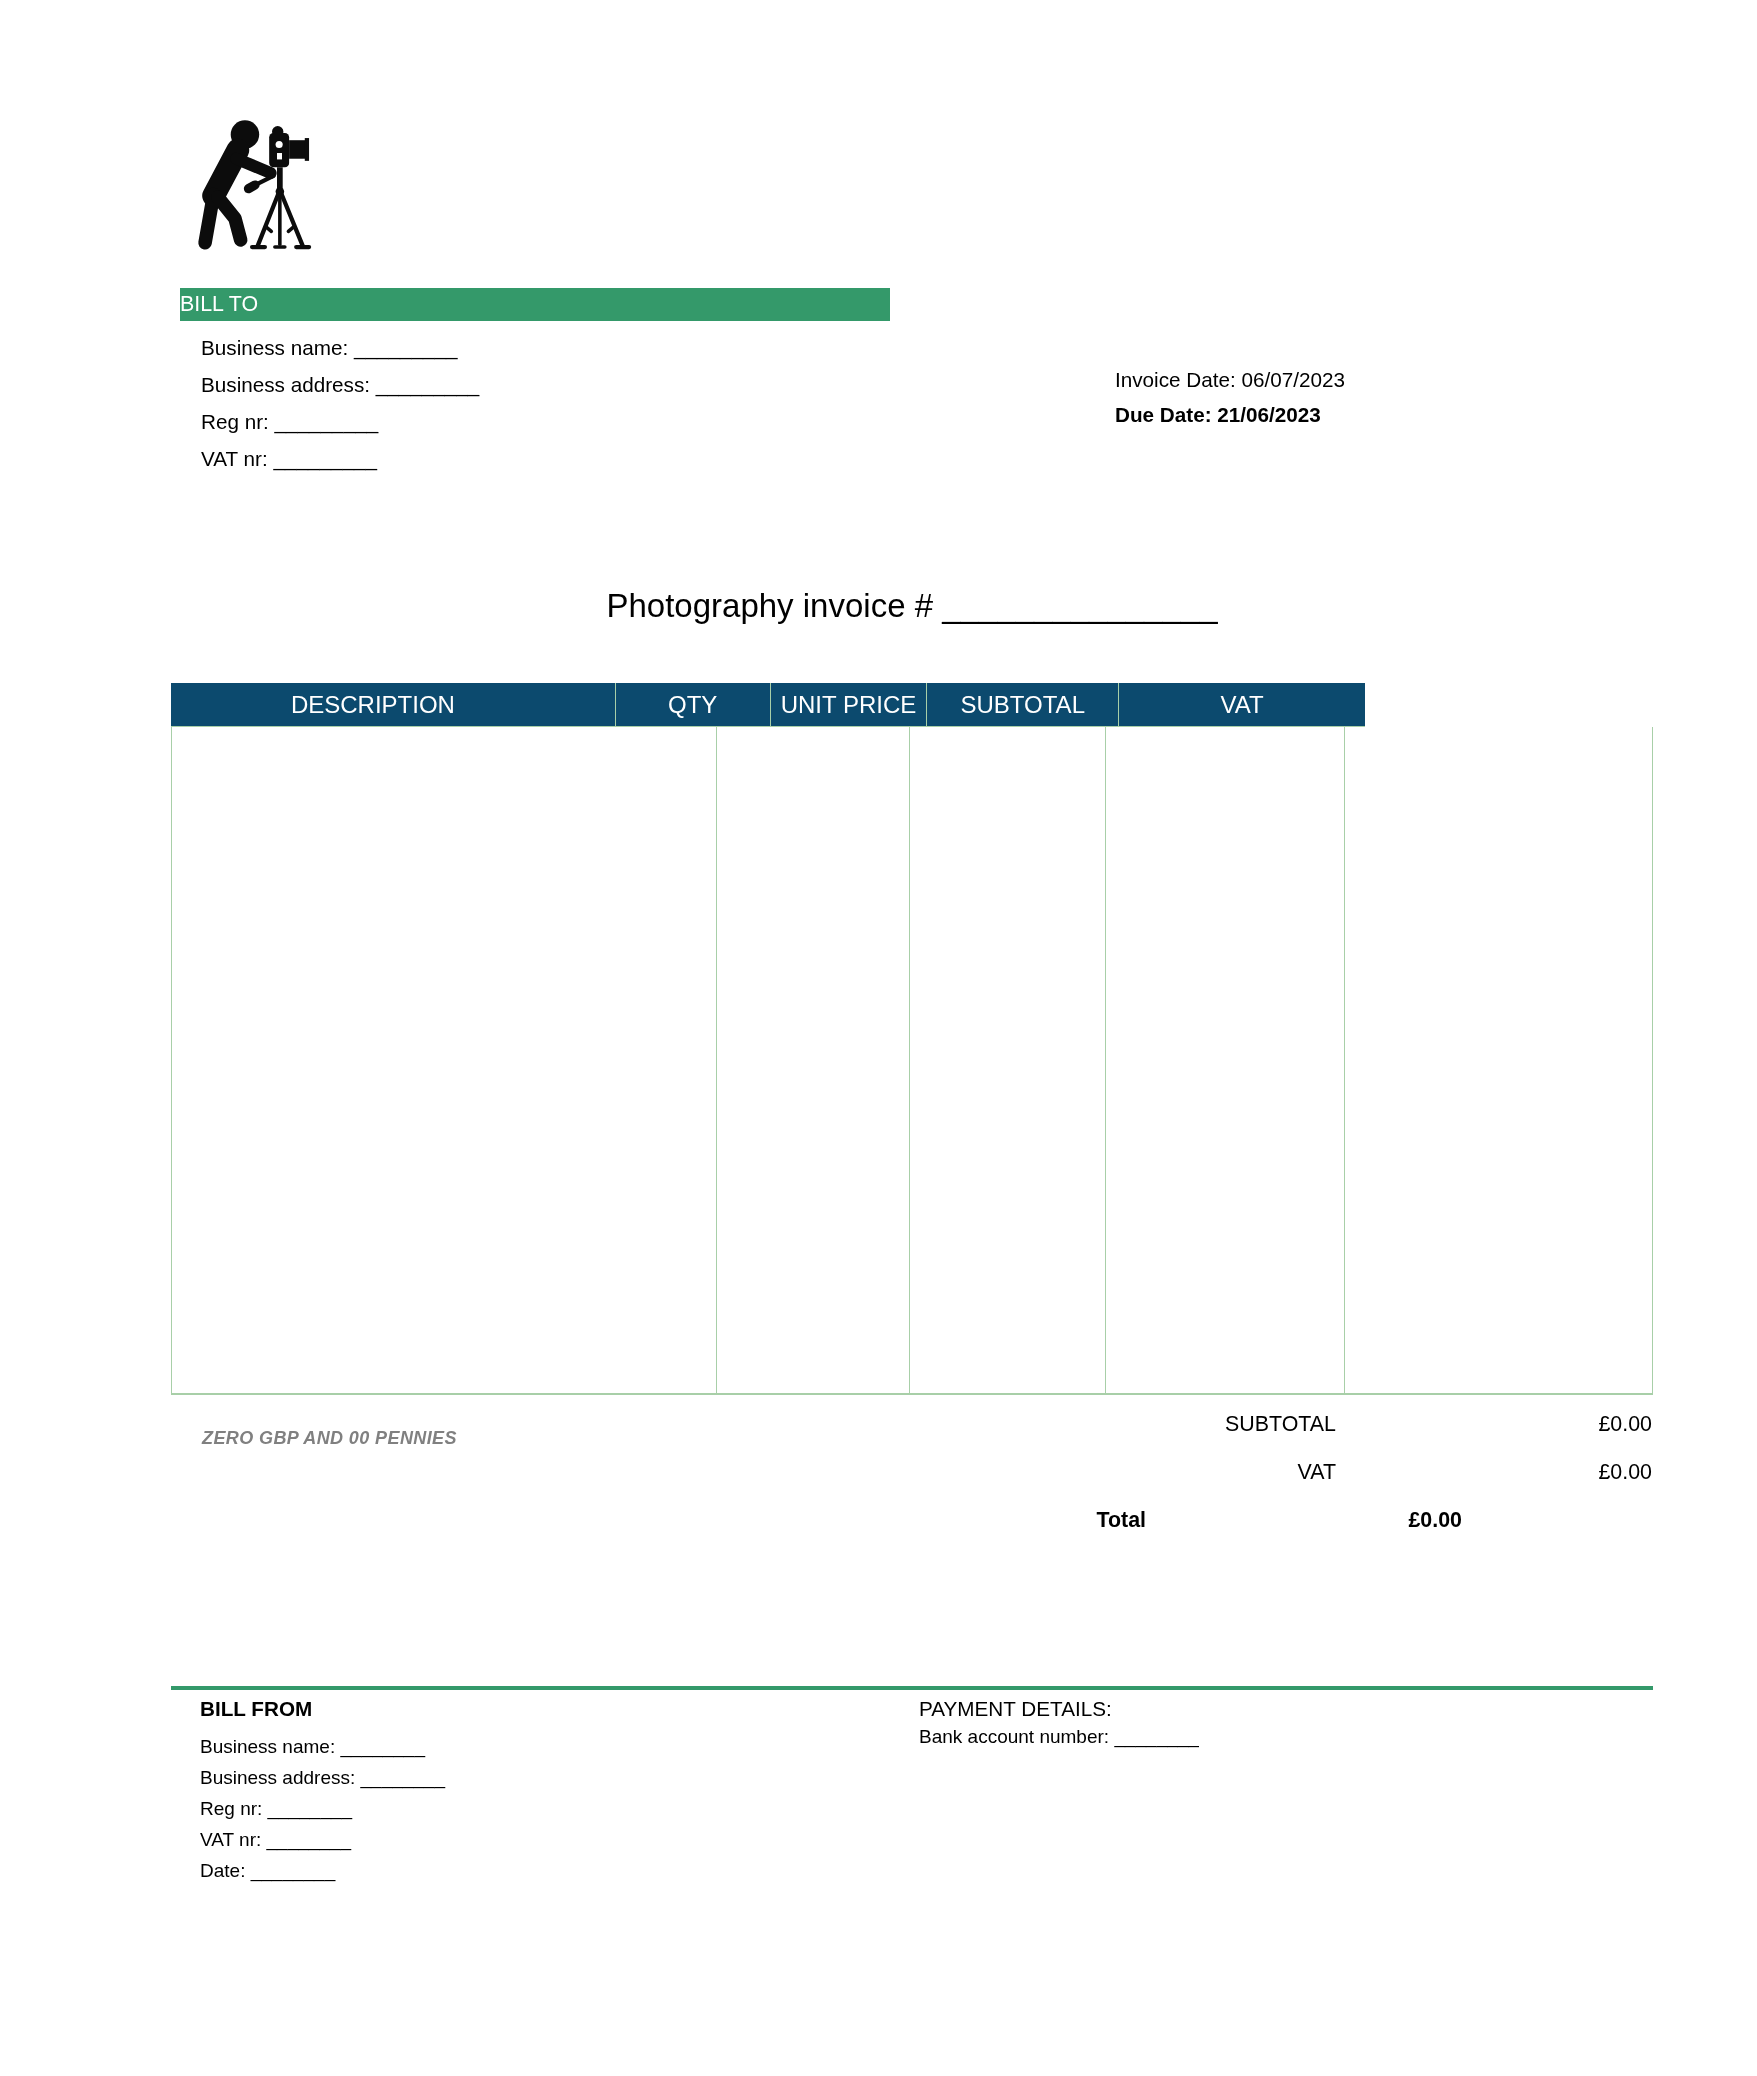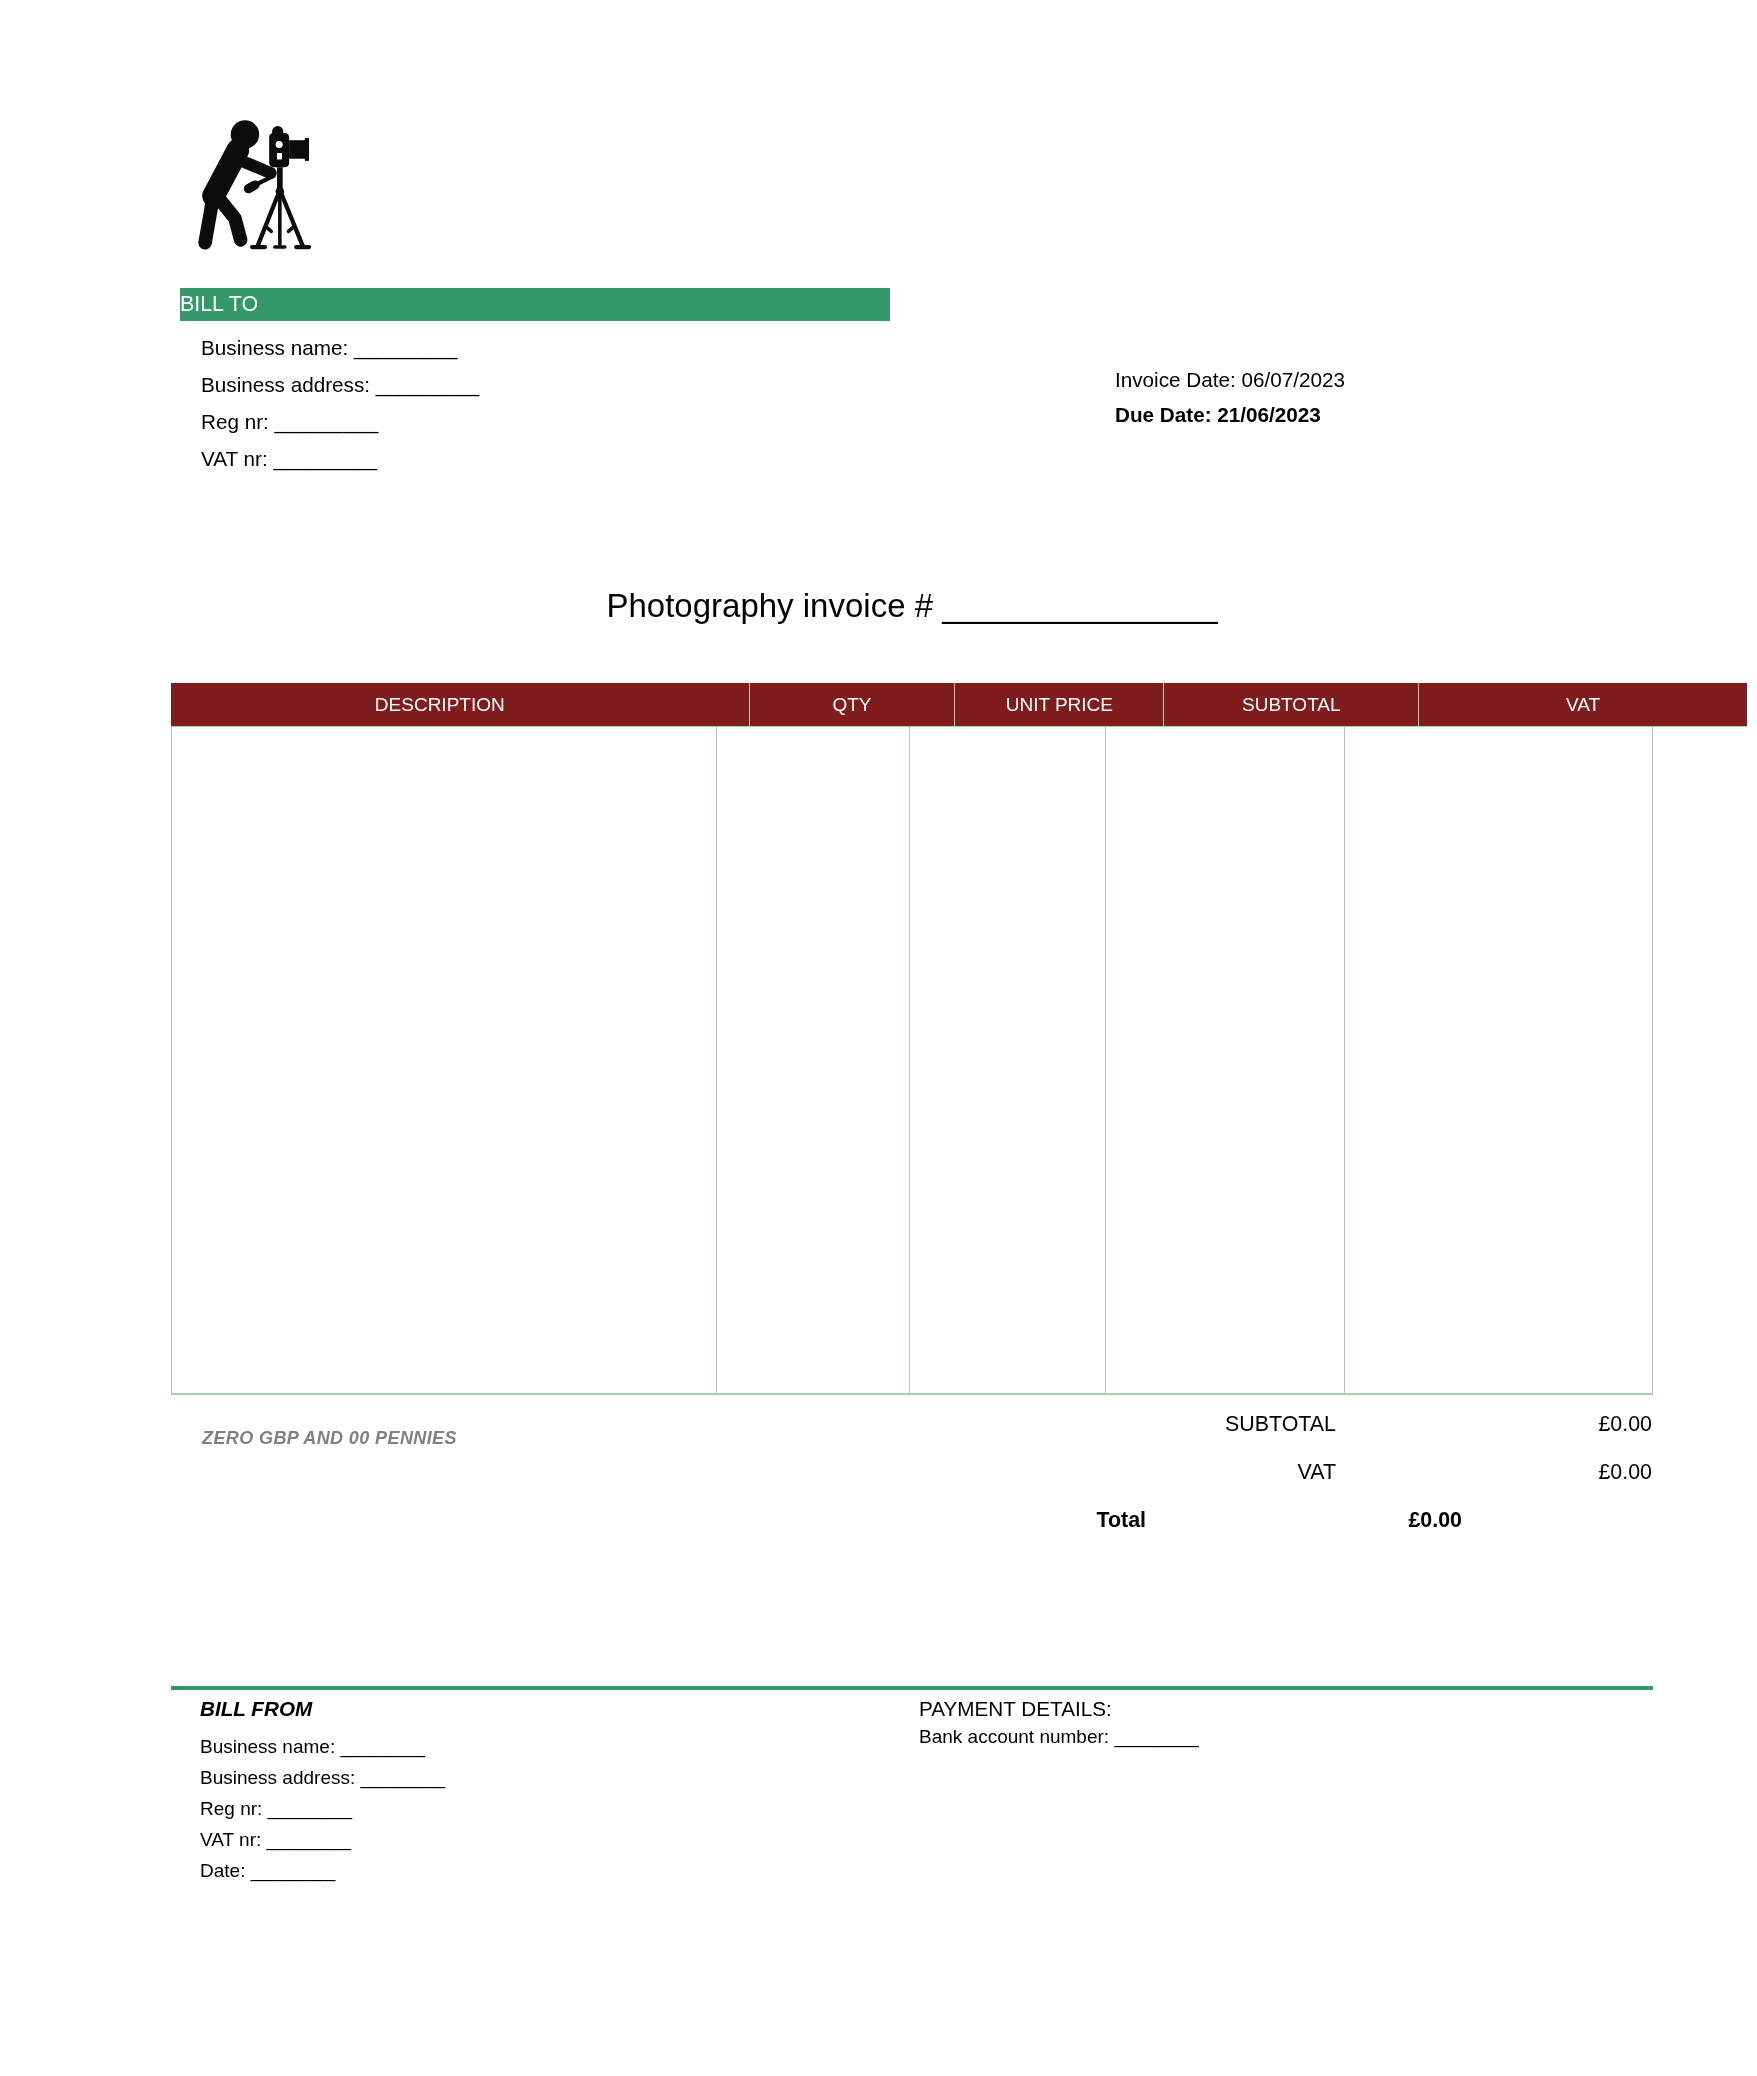--- a/index.html
+++ b/index.html
@@ -34,23 +34,23 @@
 
   
   .title{
     left:171px;top:587px;width:1482px;
     text-align:center;font-size:33px;font-weight:300;
     white-space:pre;
   }
 
   
   .tbl-header{
-    left:171px;top:683px;width:1576px;height:44px;
-    display:flex;background:#7f1d1d;color:#ffffff;
-    font-size:19px;border-bottom:1.4px solid #a8cfa8;box-sizing:border-box;
+    left:171px;top:683px;width:1194px;height:44px;
+    display:flex;background:#0c4a6e;color:#ffffff;
+    font-size:24px;border-bottom:1.4px solid #a8cfa8;box-sizing:border-box;
   }
   .tbl-header .cell{
     display:flex;align-items:center;justify-content:center;
     box-sizing:border-box;
   }
   .tbl-body{
     left:171px;top:727px;width:1482px;height:668px;
     display:flex;
     border-left:1.4px solid #a8cfa8;
     border-right:1.4px solid #a8cfa8;
@@ -74,21 +74,21 @@
 
   .words{
     left:202px;top:1428px;
     font-size:18px;font-style:italic;font-weight:bold;
     color:#808080;letter-spacing:0.4px;
   }
 
   
   .footer-rule{left:171px;top:1686px;width:1482px;height:3.6px;background:#34996a;}
   .billfrom{left:200px;top:1697px;}
-  .billfrom .hdr{font-size:20.7px;font-weight:bold;line-height:24px;margin-bottom:10px;font-style:italic;}
+  .billfrom .hdr{font-size:20.7px;font-weight:bold;line-height:24px;margin-bottom:10px;}
   .billfrom .line{font-size:19px;line-height:31px;white-space:pre;}
   .payment{left:919px;top:1697px;}
   .payment .hdr{font-size:20.7px;line-height:24px;margin-bottom:0;}
   .payment .line{font-size:19px;line-height:31px;white-space:pre;}
 
   .sp{white-space:pre;}
 </style>
 </head>
 <body>
 

